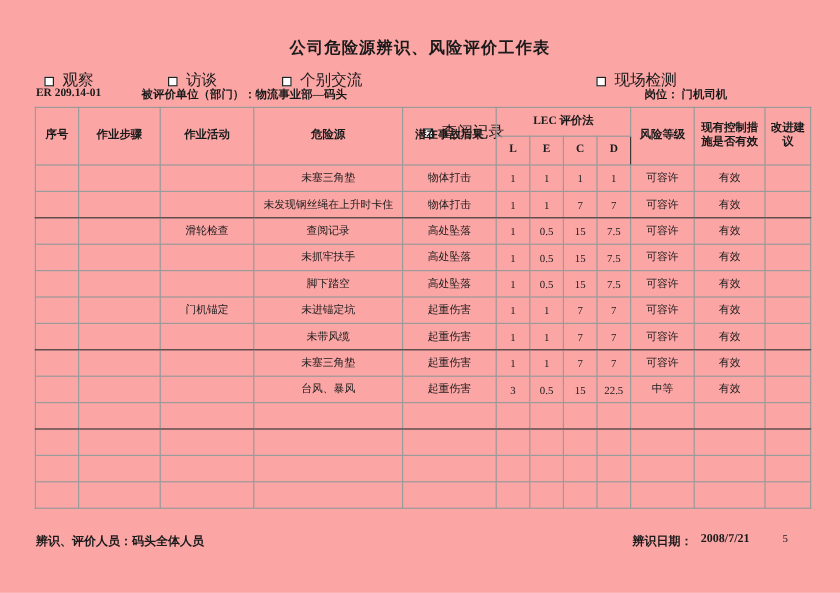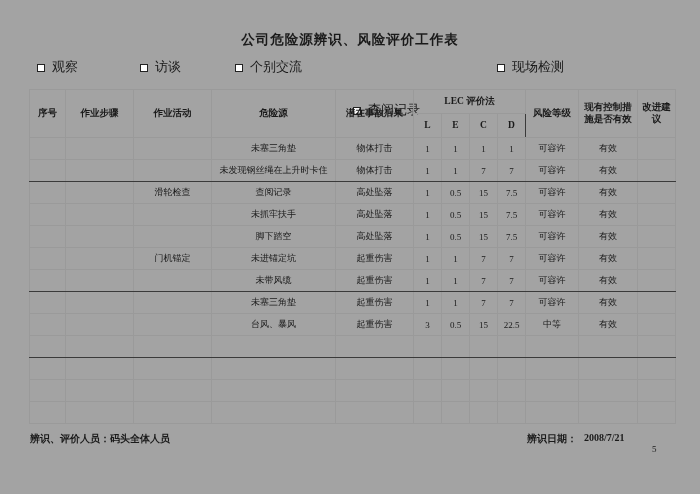--- a/index.html
+++ b/index.html
@@ -1,17 +1,17 @@
 <!DOCTYPE html>
 <html><head>
 <meta charset="utf-8">
 <style>
   * { margin:0; padding:0; box-sizing:border-box; }
   body { background:#fff; font-family:"Liberation Serif","DejaVu Serif",serif; color:#1a1a1a; }
-  .page { position:relative; width:700px; height:494px; background:#a3a3a3; overflow:hidden; }
+  .page { position:relative; width:700px; height:494px; background:#fca5a5; overflow:hidden; }
 
   .title { position:absolute; top:31px; left:0; width:100%; text-align:center;
            font-size:13.5px; font-weight:bold; letter-spacing:1px; }
 
   .methods-row { position:absolute; top:58px; left:0; width:100%; height:14px; }
   .method { position:absolute; top:0; font-size:13px; font-weight:normal; white-space:nowrap; }
   .cbox { display:inline-block; width:8px; height:8px; border:1.2px solid #222;
           margin-right:7px; vertical-align:-1px; background:#fff; }
   .m1{left:37px;} .m2{left:140px;} .m3{left:235px;} .m4{left:353px;margin-top:43px;} .m5{left:485px;margin-left:12px;}
 
@@ -30,41 +30,48 @@
   thead tr.h1 th { height:24px; }
   thead tr.h2 th { height:24px; }
   col.c-seq{width:36px;} col.c-step{width:68px;} col.c-act{width:78px;}
   col.c-haz{width:124px;} col.c-con{width:78px;}
   col.c-l{width:28px;} col.c-e{width:28px;} col.c-c{width:28px;} col.c-d{width:28px;}
   col.c-risk{width:53px;} col.c-ctrl{width:59px;} col.c-sug{width:38px;}
   .lec-left { border-left:1.5px solid #3a3a3a; }
   .risk-left { border-left:1.5px solid #3a3a3a; }
   tr.group-end td { border-bottom:1.8px solid #3a3a3a; }
 
-  .footer-row { position:absolute; top:432px; left:0; width:100%; height:14px;
+  .footer-row { position:absolute; top:444px; left:0; width:100%; height:14px;
                 font-size:10px; font-weight:bold; }
   .footer-row span { position:absolute; top:0; white-space:nowrap; }
   .evaluators{left:30px;} .date-label{left:527px;} .date-value{left:584px;text-align:right;}
   .page-num { position:absolute; top:444px; left:652px; font-size:9px; }
 </style>
 </head>
 <body>
 
 <div class="page">
 
   <div class="title">公司危险源辨识、风险评价工作表</div>
 
   <div class="methods-row">
     <span class="method m1"><span class="cbox"></span><span>观察</span></span>
     <span class="method m2"><span class="cbox"></span><span>访谈</span></span>
     <span class="method m3"><span class="cbox"></span><span>个别交流</span></span>
     <span class="method m4"><span class="cbox"></span><span>查阅记录</span></span>
     <span class="method m5"><span class="cbox"></span><span>现场检测</span></span>
   </div>
 
+  <div class="info-row">
+    <span class="doc-code">ER 209.14-01</span>
+    <span class="unit-label">被评价单位（部门）：</span>
+    <span class="unit-value">物流事业部—码头</span>
+    <span class="pos-label">岗位：</span>
+    <span class="pos-value">门机司机</span>
+  </div>
 
   <table>
     <colgroup>
       <col class="c-seq">
         <col class="c-step">
         <col class="c-act">
         <col class="c-haz">
       <col class="c-con">
         <col class="c-l">
         <col class="c-e">

